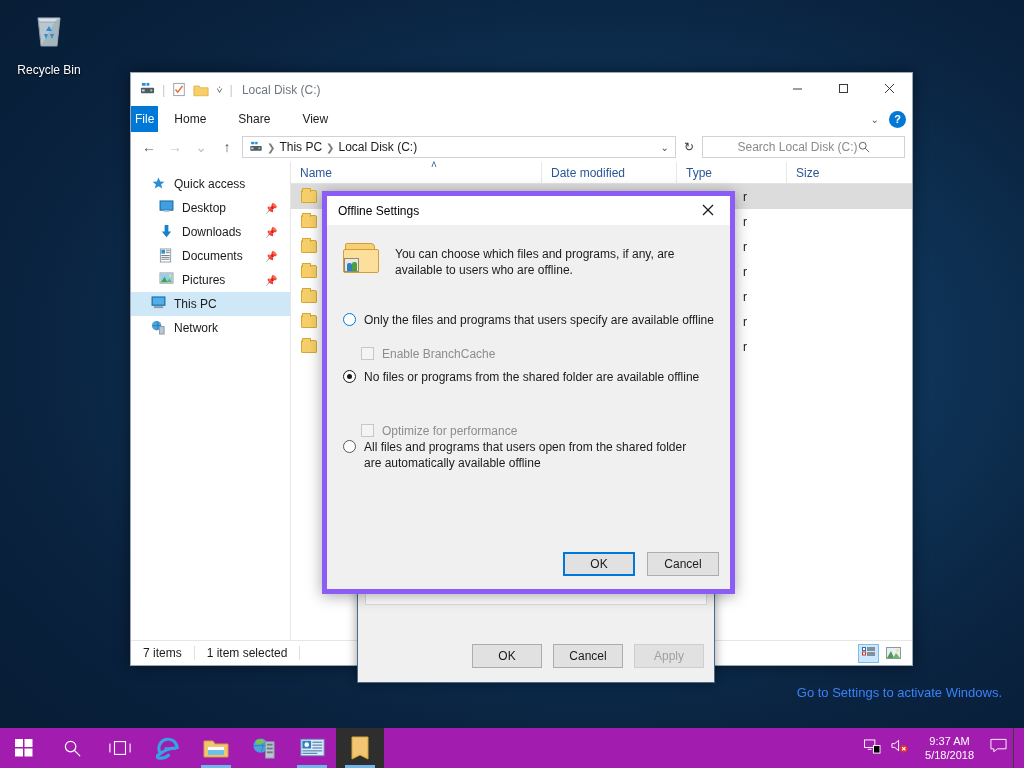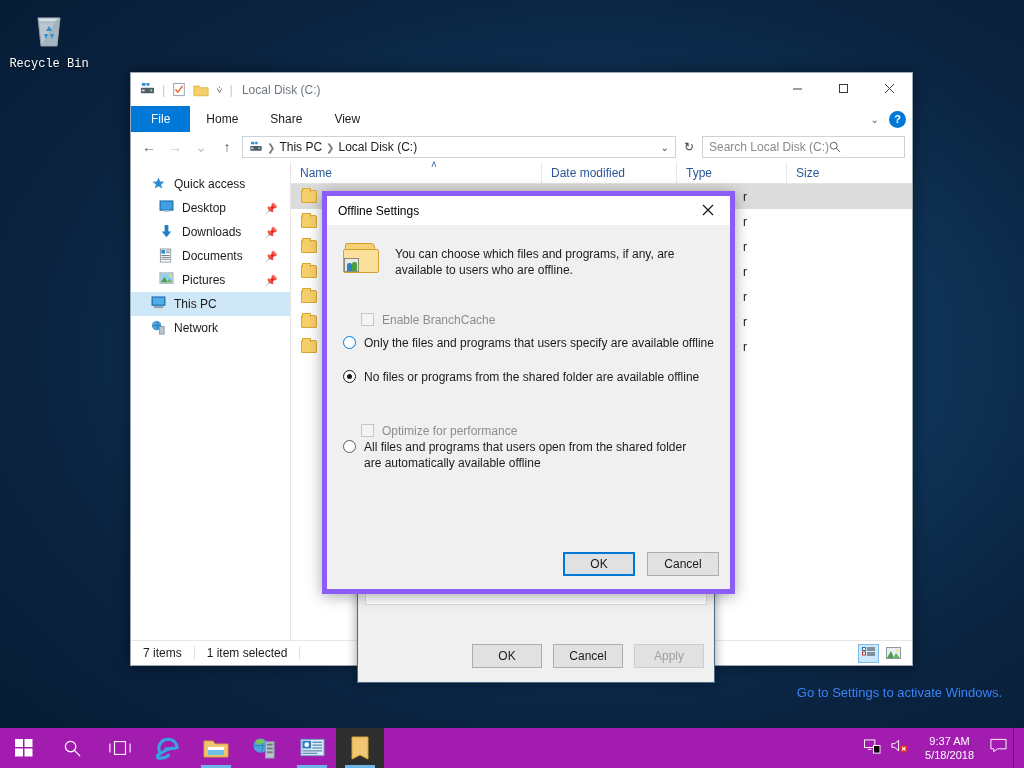--- a/index.html
+++ b/index.html
@@ -9,53 +9,53 @@
     font-family:"Liberation Sans", sans-serif;
     background:#0b2137;
     background-image:
       radial-gradient(ellipse 900px 620px at 58% 46%, #14456e 0%, #0e3356 38%, #0a2340 62%, #061a31 100%),
       linear-gradient(160deg,#0a2742 0%,#071c33 100%);
   }
 
   
   #desktop { position:absolute; inset:0; }
   .desk-icon { position:absolute; width:86px; text-align:center; color:#fff; font-size:12px; }
-  .desk-icon .lbl { display:block; margin-top:2px; text-shadow:0 1px 2px rgba(0,0,0,.8);font-family:Liberation Mono, monospace; }
+  .desk-icon .lbl { display:block; margin-top:8px; text-shadow:0 1px 2px rgba(0,0,0,.8); }
 
   
   #explorer {
     position:absolute; left:130px; top:72px; width:783px; height:594px;
     background:#fff; border:1px solid #9ba7b3;
     box-shadow:0 0 14px rgba(0,0,0,.45);
   }
   .titlebar { height:33px; background:#fff; display:flex; align-items:center; position:relative; }
   .qat { display:flex; align-items:center; gap:7px; padding-left:9px; }
   .qat .sep { color:#c8ccd0; font-size:13px; }
   .win-title { margin-left:9px; font-size:12px; color:#6d7781; }
   .wbtns { position:absolute; right:0; top:0; display:flex; }
   .wbtn { width:46px; height:31px; display:flex; align-items:center; justify-content:center; color:#3a3a3a; font-size:13px; }
 
   .ribbon { height:26px; background:#fff; display:flex; align-items:stretch; position:relative; }
   .rtab { padding:0 16px; display:flex; align-items:center; font-size:12px; color:#1b1b1b; }
-  .rtab.file { background:#0078d7; color:#fff; padding:0 20px; }
+  .rtab.file { background:#0078d7; color:#fff; padding:0 4px; }
   .ribbon-right { position:absolute; right:6px; top:0; height:26px; display:flex; align-items:center; gap:10px; }
   .chev { color:#5a5a5a; font-size:10px; }
   .help { width:17px; height:17px; border-radius:50%; background:#0078d7; color:#fff; font-size:11px;
           display:flex; align-items:center; justify-content:center; font-weight:bold; }
 
   .navbar { height:30px; display:flex; align-items:center; gap:4px; padding:0 7px; background:#fff; }
   .navbtn { width:22px; height:22px; display:flex; align-items:center; justify-content:center; font-size:14px; color:#5b5b5b; }
   .navbtn.dim { color:#c2c2c2; }
   .crumbbox { flex:1; height:22px; border:1px solid #cdd3d8; background:#fff; display:flex; align-items:center;
               padding:0 3px 0 6px; font-size:12px; color:#1b1b1b; gap:4px; }
   .crumbbox .sepc { color:#7a7a7a; font-size:10px; }
   .crumb-end { margin-left:auto; display:flex; align-items:center; gap:6px; padding-right:3px; color:#4a4a4a; font-size:10px; }
   .refresh { font-size:12px; padding:0 4px; color:#3a3a3a; }
   .searchbox { width:203px; height:22px; border:1px solid #cdd3d8; background:#fff; display:flex; align-items:center;
-               justify-content:flex-start; padding:0 6px; font-size:12px; color:#8b8b8b; }
+               justify-content:center; padding:0 6px; font-size:12px; color:#8b8b8b; }
 
   .body { display:flex; height:calc(100% - 33px - 26px - 30px - 25px); }
   .sidebar { width:160px; background:#fff; border-right:1px solid #e6e6e6; padding-top:10px; font-size:12px; color:#1b1b1b; }
   .nav-item { height:24px; display:flex; align-items:center; gap:7px; padding-left:20px; position:relative; }
   .nav-item.sub { padding-left:28px; }
   .nav-item.sel { background:#cfe8f7; }
   .pin { position:absolute; right:12px; color:#9aa2aa; font-size:10px; }
   .ico { width:16px; height:16px; display:inline-block; position:relative; flex:none; }
 
   .filelist { flex:1; position:relative; background:#fff; }
@@ -415,28 +415,28 @@
       <span class="sf-users">
           <span class="sf-u1"></span>
           <span class="sf-u2"></span>
         </span>
     </span>
     <div class="dlg-desc">You can choose which files and programs, if any, are available to users who are offline.</div>
   </div>
 
   <div style="padding:34px 16px 0 16px; display:flex; flex-direction:column; gap:0;">
 
+    <div class="opt" style="margin-bottom:18px;">
+      <span class="radio hover"></span>
+      <span>Only the files and programs that users specify are available offline</span>
+    </div>
+
     <div class="opt indent disabled" style="margin-bottom:7px;">
       <span class="checkbox"></span>
       <span>Enable BranchCache</span>
-    </div>
-
-    <div class="opt" style="margin-bottom:18px;">
-      <span class="radio hover"></span>
-      <span>Only the files and programs that users specify are available offline</span>
     </div>
 
     <div class="opt" style="margin-bottom:38px;">
       <span class="radio on"></span>
       <span>No files or programs from the shared folder are available offline</span>
     </div>
 
     <div class="opt indent disabled">
       <span class="checkbox"></span>
       <span>Optimize for performance</span>

